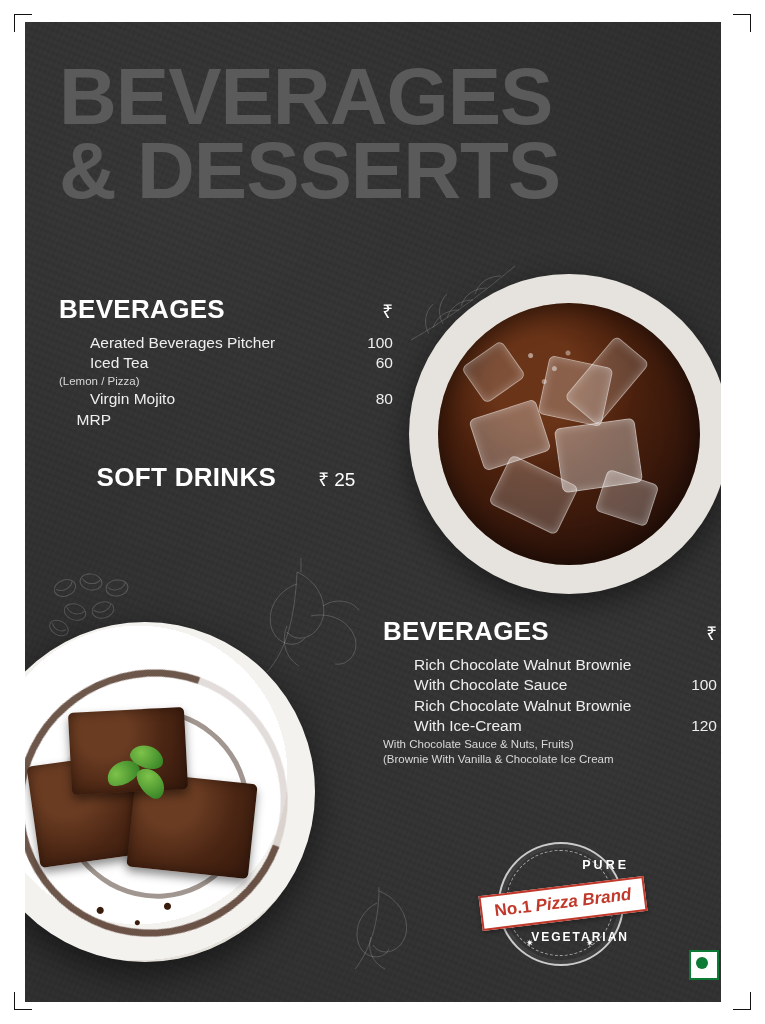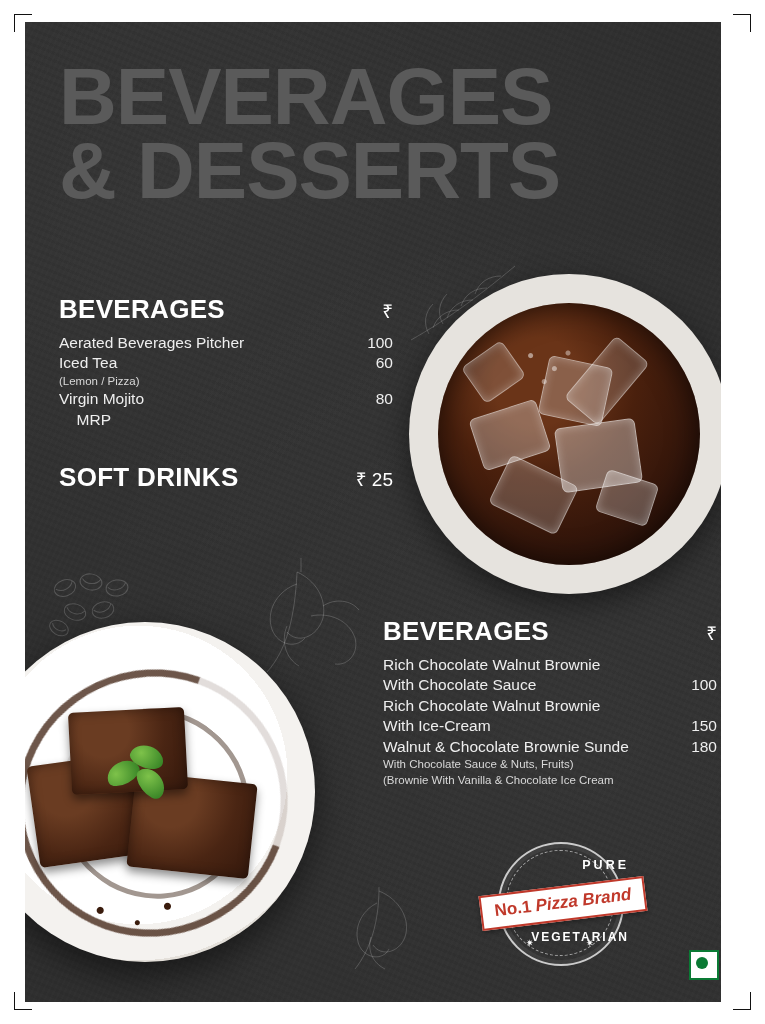--- a/index.html
+++ b/index.html
@@ -222,30 +222,30 @@
   }
 
   .row {
     display: flex;
     align-items: baseline;
     justify-content: space-between;
     font-size: 15.5px;
     line-height: 1.32;
     color: #eeeeee;
   }
-  .row .name { flex: 1 1 auto; padding-right: 10px; }
+  .row .name { flex: 1 1 auto; padding-right: 10px; margin-left: 31px; }
   .row .price { flex: 0 0 auto; width: 52px; text-align: right; padding-right: 6px; }
   .sub {
     font-size: 11.5px;
     color: #d8d8d8;
     line-height: 1.25;
     margin: 0 0 1px 0;
   }
 
-  .soft-head { display: flex; align-items: baseline; justify-content: space-between; gap: 42px; }
+  .soft-head { display: flex; align-items: baseline; justify-content: center; gap: 42px; }
   .soft-price { font-size: 19px; color: #ffffff; padding-right: 6px; }
 
   
   .stamp {
     position: absolute;
     left: 455px;
     top: 820px;
     width: 162px;
     height: 120px;
     z-index: 7;
@@ -460,27 +460,23 @@
       <div class="row">
         <span class="name">With Chocolate Sauce</span>
         <span class="price">100</span>
       </div>
 
       <div class="row">
         <span class="name">Rich Chocolate Walnut Brownie</span>
       </div>
       <div class="row">
         <span class="name">With Ice-Cream</span>
-        <span class="price">150</span>
-      </div>
-
-      <div class="row">
-        <span class="name">Walnut &amp; Chocolate Brownie Sunde</span>
-        <span class="price">180</span>
-      </div>
+        <span class="price">120</span>
+      </div>
+
       <div class="sub">With Chocolate Sauce &amp; Nuts, Fruits)</div>
       <div class="sub">(Brownie With Vanilla &amp; Chocolate Ice Cream</div>
     </div>
 
     <div class="stamp">
       <span class="stamp-ring"></span>
       <span class="stamp-ring2"></span>
       <span class="stars">
         <span class="st1">✷</span>
         <span class="st2">✷</span>

